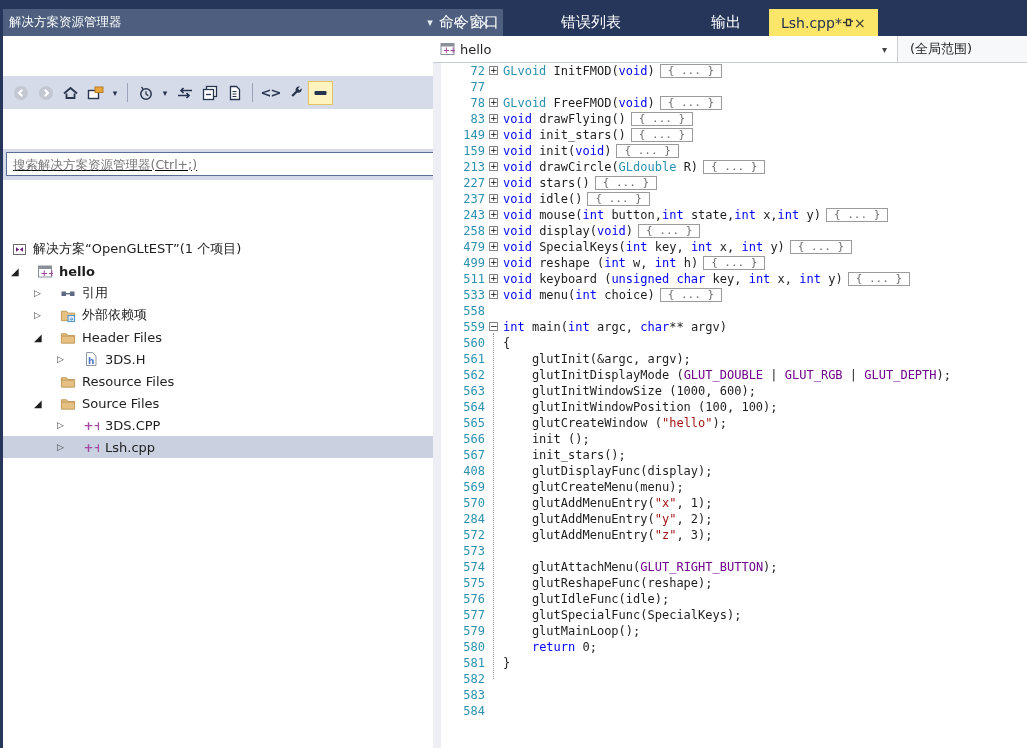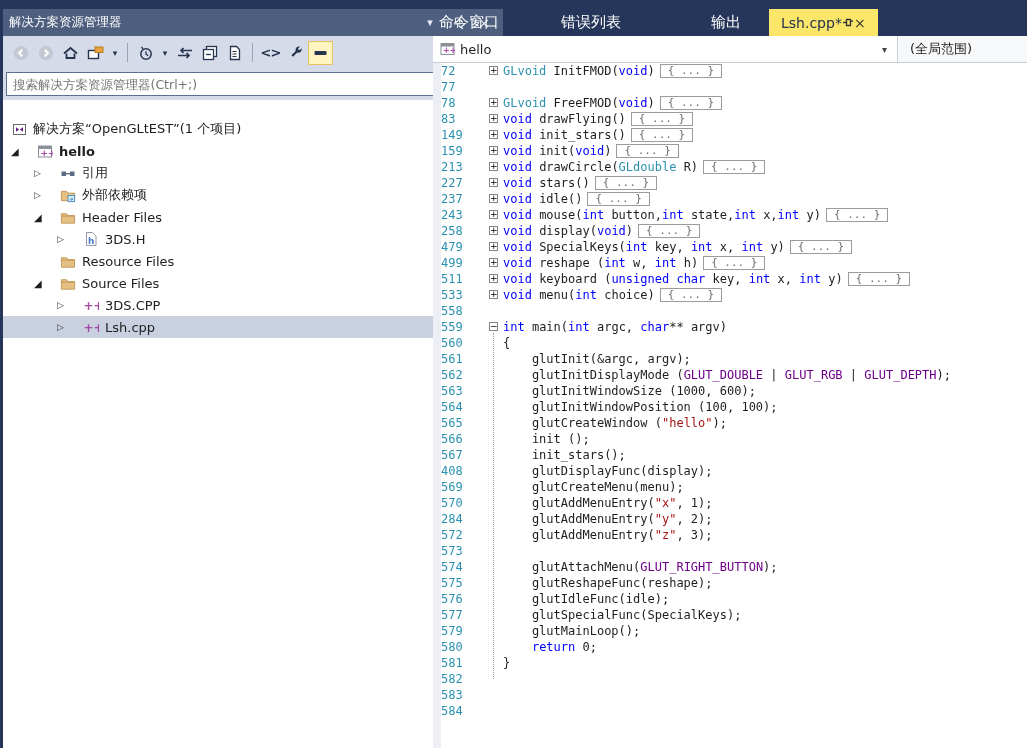--- a/index.html
+++ b/index.html
@@ -7,21 +7,21 @@
   body {
     position:relative;
     background:var(--frame,#26365A);
     font-family:"DejaVu Sans","Liberation Sans",sans-serif;
     -webkit-font-smoothing:antialiased;
   }
 
   
   #solution-explorer{
     position:absolute; left:3px; top:9px; width:500px; bottom:0;
-    display:flex; flex-direction:column; background:#fff;
+    display:flex; flex-direction:column; background:#fff;gap:40px;
   }
   .se-titlebar{
     height:27px; background:var(--titlebar,#4D5E7E); color:#fff;
     display:flex; align-items:center; padding:0 10px 0 6px;
     font-size:12.5px; flex:0 0 auto;
   }
   .se-title{ flex:1; white-space:nowrap; overflow:hidden; }
   .se-titlebar-btn{ width:18px; height:18px; display:flex; align-items:center; justify-content:center;
     color:#E8ECF4; font-size:11px; margin-left:9px; cursor:default; }
   .se-toolbar{
@@ -31,21 +31,21 @@
   .tb-btn{ width:25px; height:24px; display:flex; align-items:center; justify-content:center; }
   .tb-btn.narrow{ width:14px; }
   .tb-caret{ font-size:9px; color:#27354F; width:10px; text-align:center; }
   .tb-sep{ width:1px; height:19px; background:#9AA3B8; margin:0 5px; }
   .tb-btn.toggled{ background:#FDF4BF; border:1px solid #E5C365; }
   .tb-glyph{ font-size:13px; font-weight:bold; color:#27354F; letter-spacing:-1px; }
 
   .se-search-row{ height:31px; background:var(--toolbar,#D6DBE9); padding:3px 3px 4px 3px; flex:0 0 auto; }
   .search-box{
     height:24px; background:#fff; border:1px solid #5B6E94;
-    display:flex; align-items:center; padding:0 4px 0 6px;
+    display:flex; align-items:center; padding:0 4px 0 6px;text-decoration:underline;
   }
   .search-box input{
     flex:1; border:none; outline:none; font-size:12.5px; color:#1E1E1E;
     font-family:"DejaVu Sans","Liberation Sans",sans-serif; background:transparent;
   }
   .search-box input::placeholder{ color:#767676; opacity:1; }
   .search-btn{ display:flex; align-items:center; gap:2px; padding:0 2px; }
 
   .se-tree{ flex:1; background:#fff; padding-top:18px; font-size:13px; color:#1E1E1E; overflow:hidden; }
   .tree-row{ height:22px; display:flex; align-items:center; white-space:nowrap; }
@@ -73,21 +73,21 @@
     width:130px; background:#F7F8FA; border-left:1px solid #C8CCD4;
     display:flex; align-items:center; padding:0 12px; font-size:13px; color:#1E1E1E;
   }
 
   .code-area{
     flex:1; position:relative; background:#fff; overflow:hidden;
     font-family:"DejaVu Sans Mono","Liberation Mono",monospace; font-size:12px;
   }
   .glyph-margin{ position:absolute; left:0; top:0; bottom:0; width:8px; background:#EDEFF4; }
   .code-line{ display:flex; height:16px; line-height:16px; padding-left:8px; position:relative; }
-  .ln{ width:44px; flex:0 0 auto; text-align:left; color:var(--line-number,#2B91AF); }
+  .ln{ width:44px; flex:0 0 auto; text-align:right; color:var(--line-number,#2B91AF); }
   .fold-col{ width:18px; flex:0 0 auto; position:relative; }
   .fold-box{
     position:absolute; left:4px; top:3px; width:9px; height:9px;
     border:1px solid #848484; background:#fff; color:#000;
     font-size:9px; line-height:7px; text-align:center; font-family:"DejaVu Sans",sans-serif;
   }
   .code-text{ white-space:pre; }
   .pl{ color:var(--code-plain,#1E1E1E); } .kw{ color:var(--keyword,#0000FF);text-align:right; }
   .ty{ color:var(--type,#2B91AF); } .mc{ color:var(--macro,#6F008A); } .st{ color:var(--string,#A31515); }
   .fold-region{

